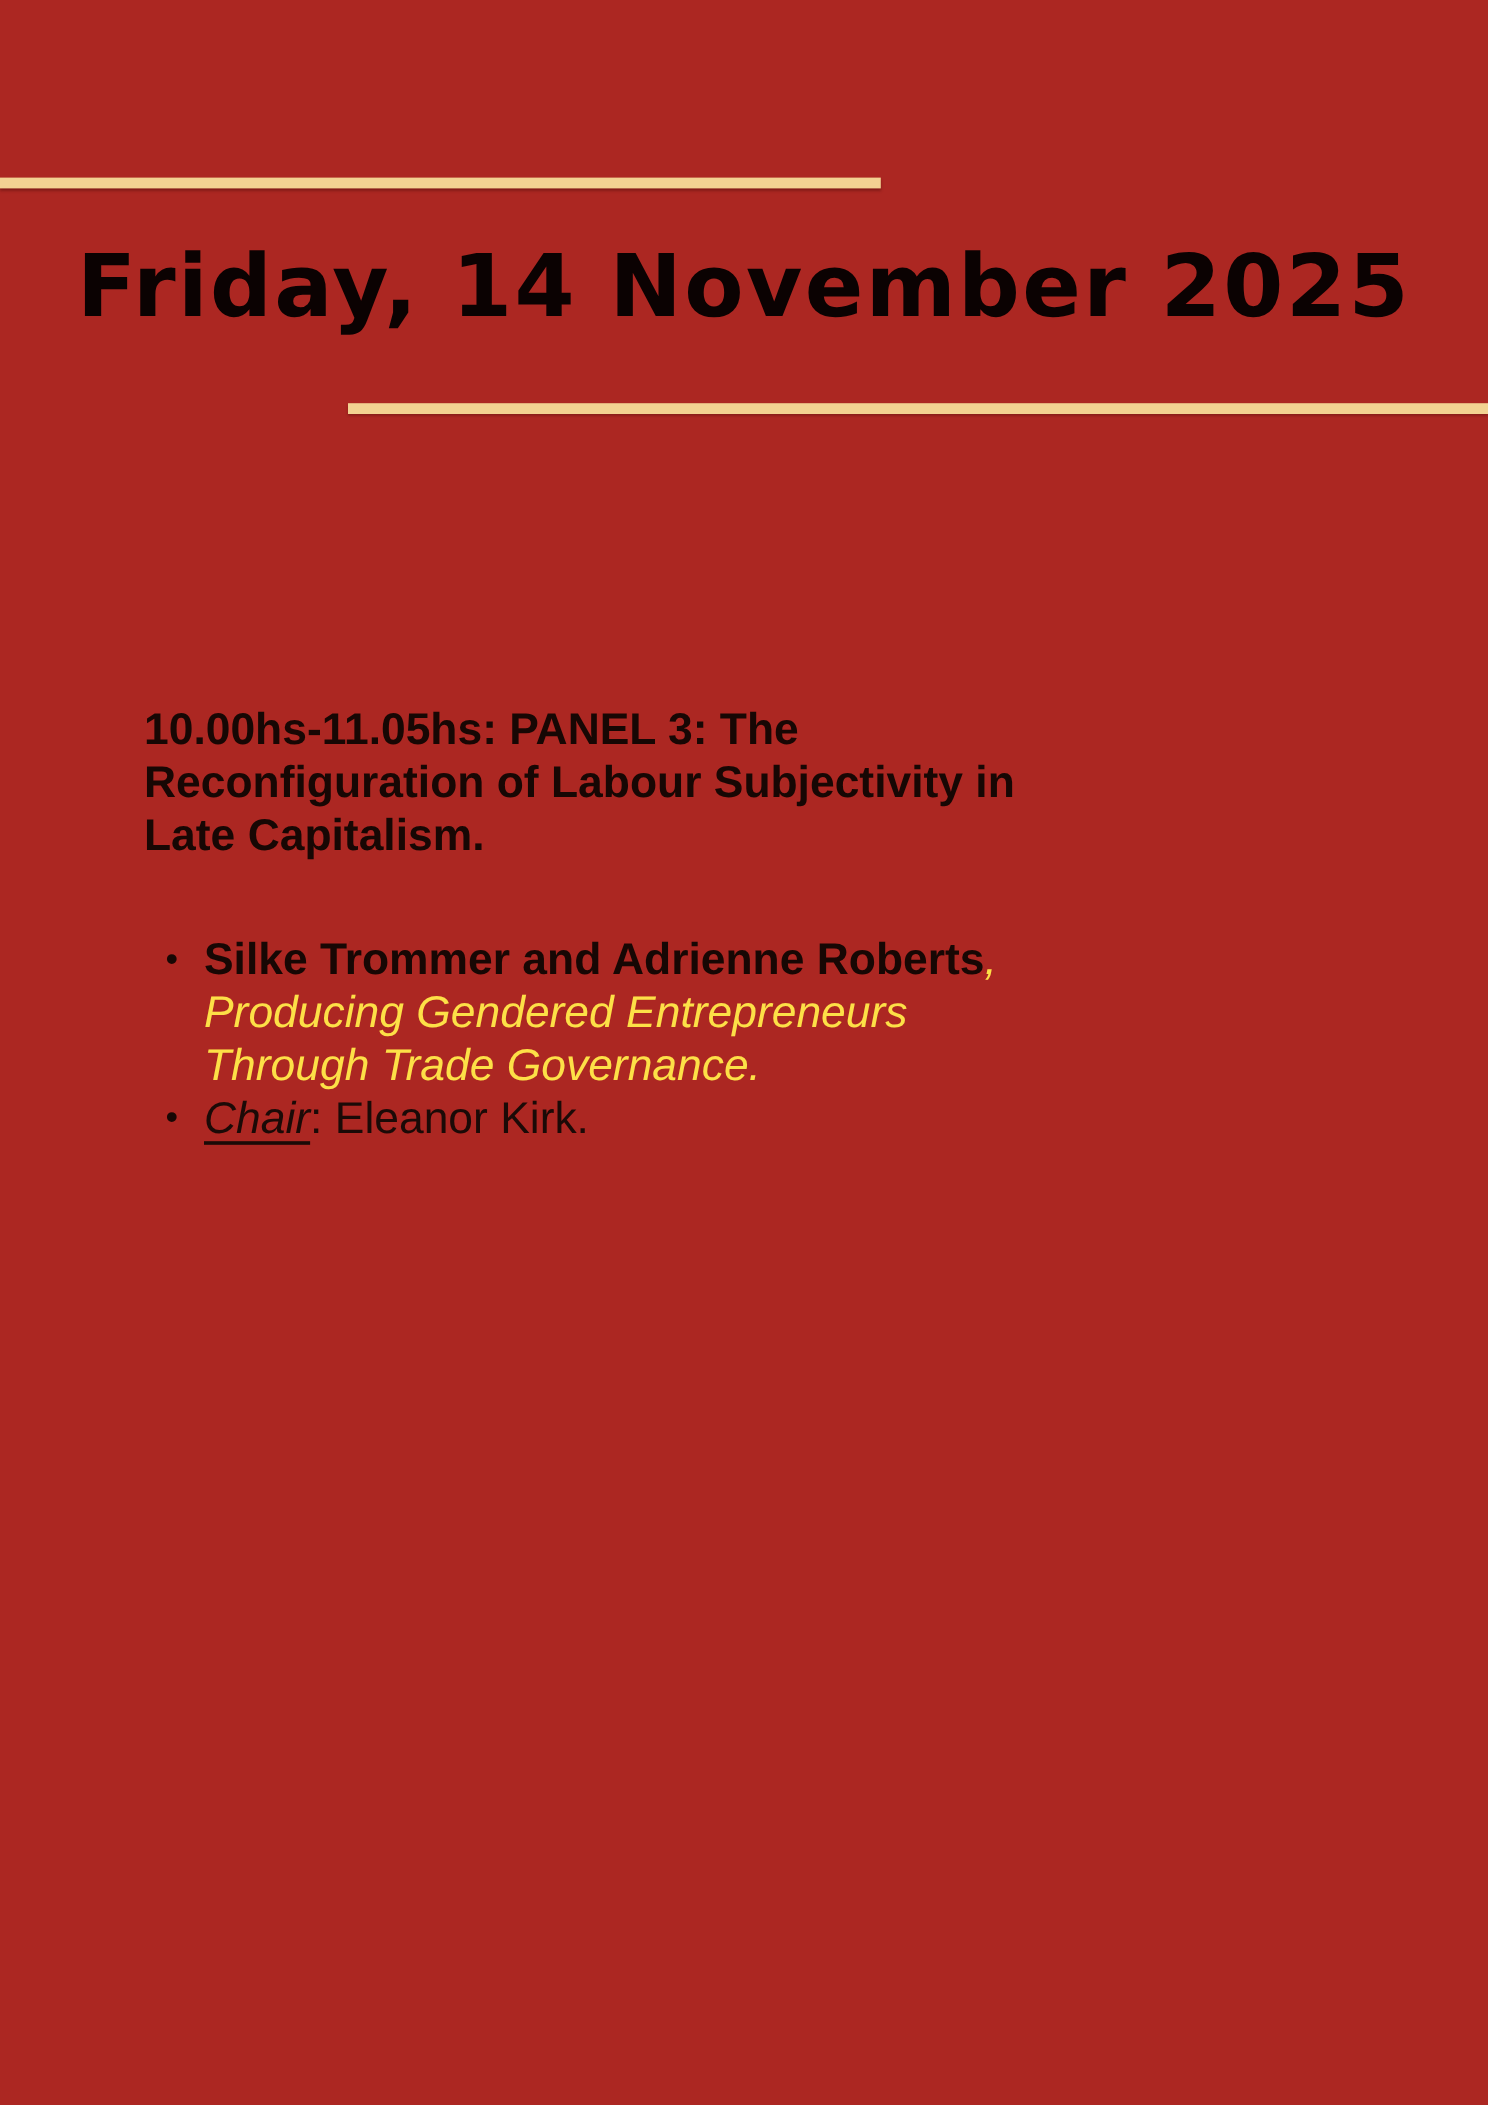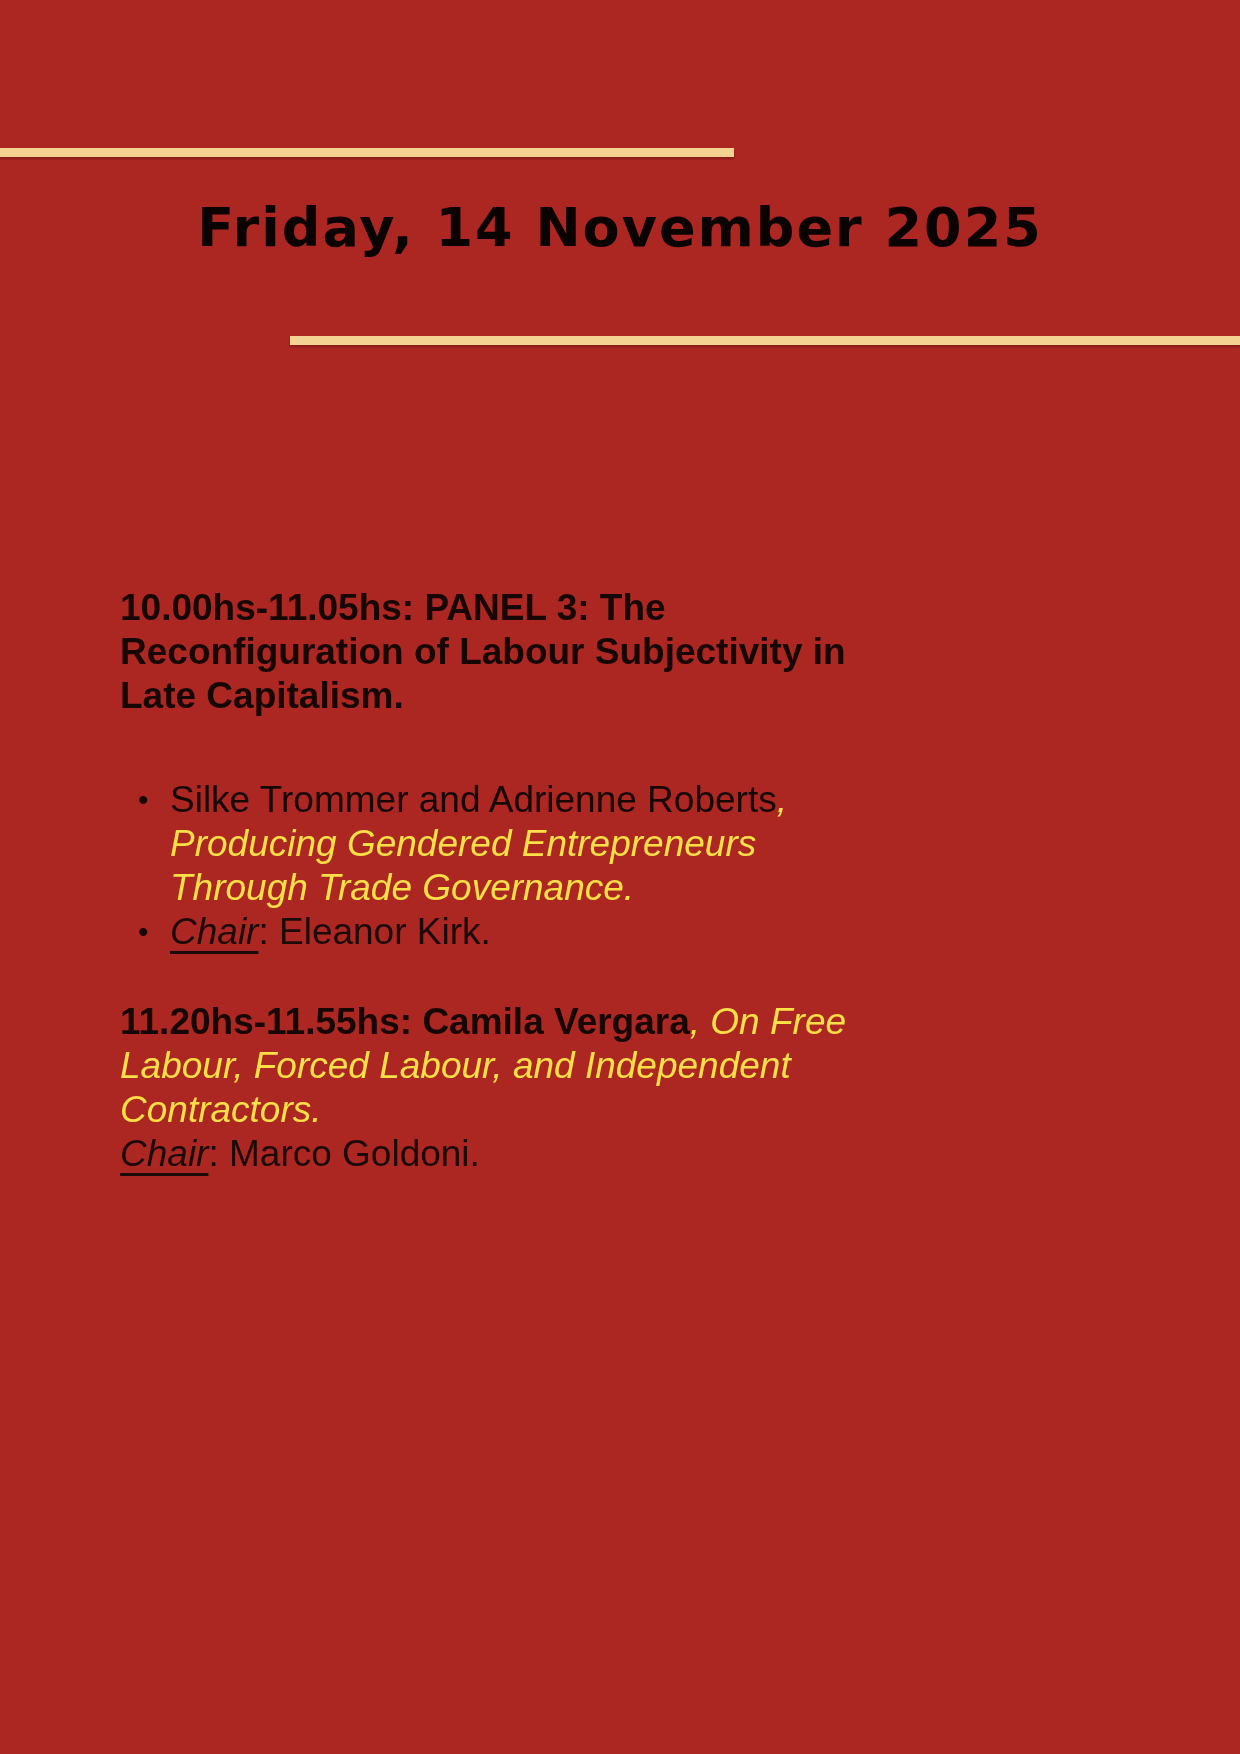--- a/index.html
+++ b/index.html
@@ -31,21 +31,21 @@
     box-shadow: 0 2px 2px rgba(60,10,8,0.35);
   }
   .title {
     position: absolute;
     top: 196px;
     left: 0;
     width: 100%;
     text-align: center;
     font-family: "DejaVu Sans", sans-serif;
     font-weight: bold;
-    font-size: 54px;
+    font-size: 72px;
     letter-spacing: 2px;
     color: #0b0202;
   }
   .content {
     position: absolute;
     left: 120px;
     top: 586px;
     width: 900px;
     font-size: 37px;
     line-height: 44px;
@@ -66,21 +66,21 @@
   }
   .talk::before {
     content: "\2022";
     position: absolute;
     left: 18px;
     top: 0;
     color: #170704;
     font-size: 30px;
   }
   .speakers {
-    font-weight: normal;
+    font-weight: bold;
     color: #170704;
   }
   .paper {
     font-style: italic;
     color: #fde047;
   }
   .chair-label {
     font-style: italic;
     text-decoration: underline;
     text-decoration-thickness: 2.5px;
@@ -113,17 +113,16 @@
   <main class="content">
 
     <p class="slot-heading">10.00hs-11.05hs: PANEL 3: The Reconfiguration of Labour Subjectivity in Late Capitalism.</p>
 
     <ul class="talks">
       <li class="talk"><span class="speakers">Silke Trommer and Adrienne Roberts</span><span class="paper">, Producing Gendered Entrepreneurs Through Trade Governance.</span></li>
       <li class="talk"><span class="chair-label">Chair</span><span class="chair-name">: Eleanor Kirk.</span></li>
     </ul>
 
 
-    <p class="keynote"><span class="slot-heading-inline">11.20hs-11.55hs: Camila Vergara</span><span class="paper">, On Free Labour, Forced Labour, and Independent Contractors.</span><br><span class="chair-label">Chair</span><span class="chair-name">: Marco Goldoni.</span></p>
 
 
   </main>
 </div>
 
 </body></html>

